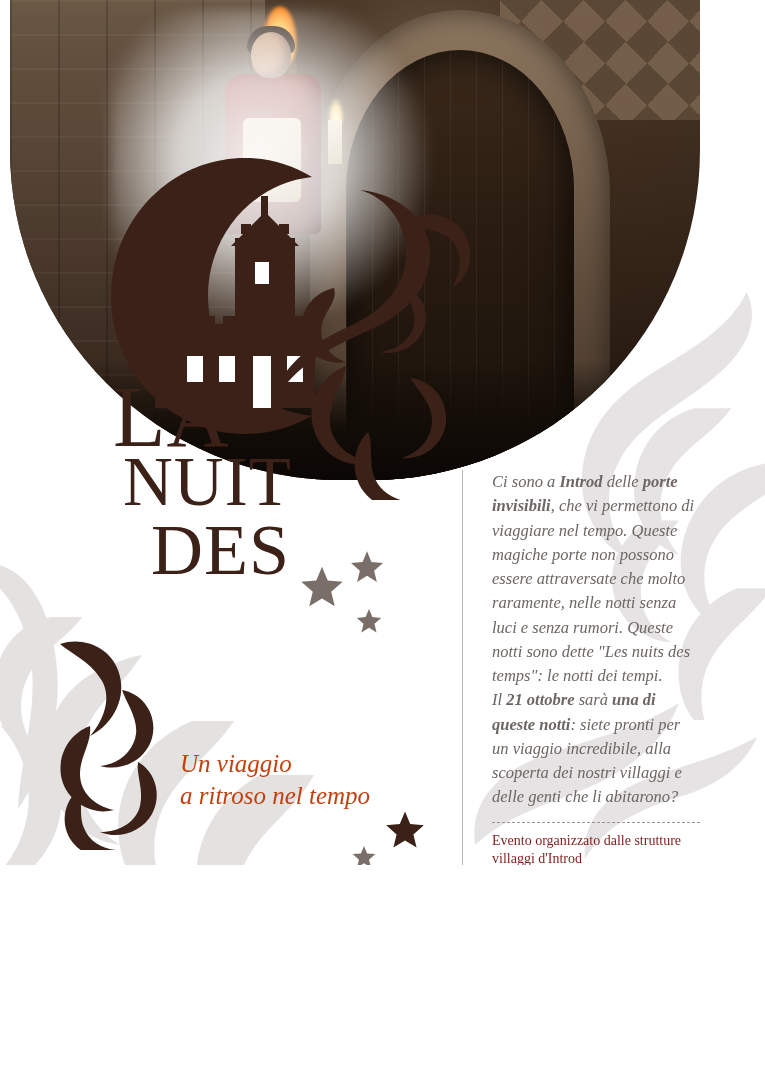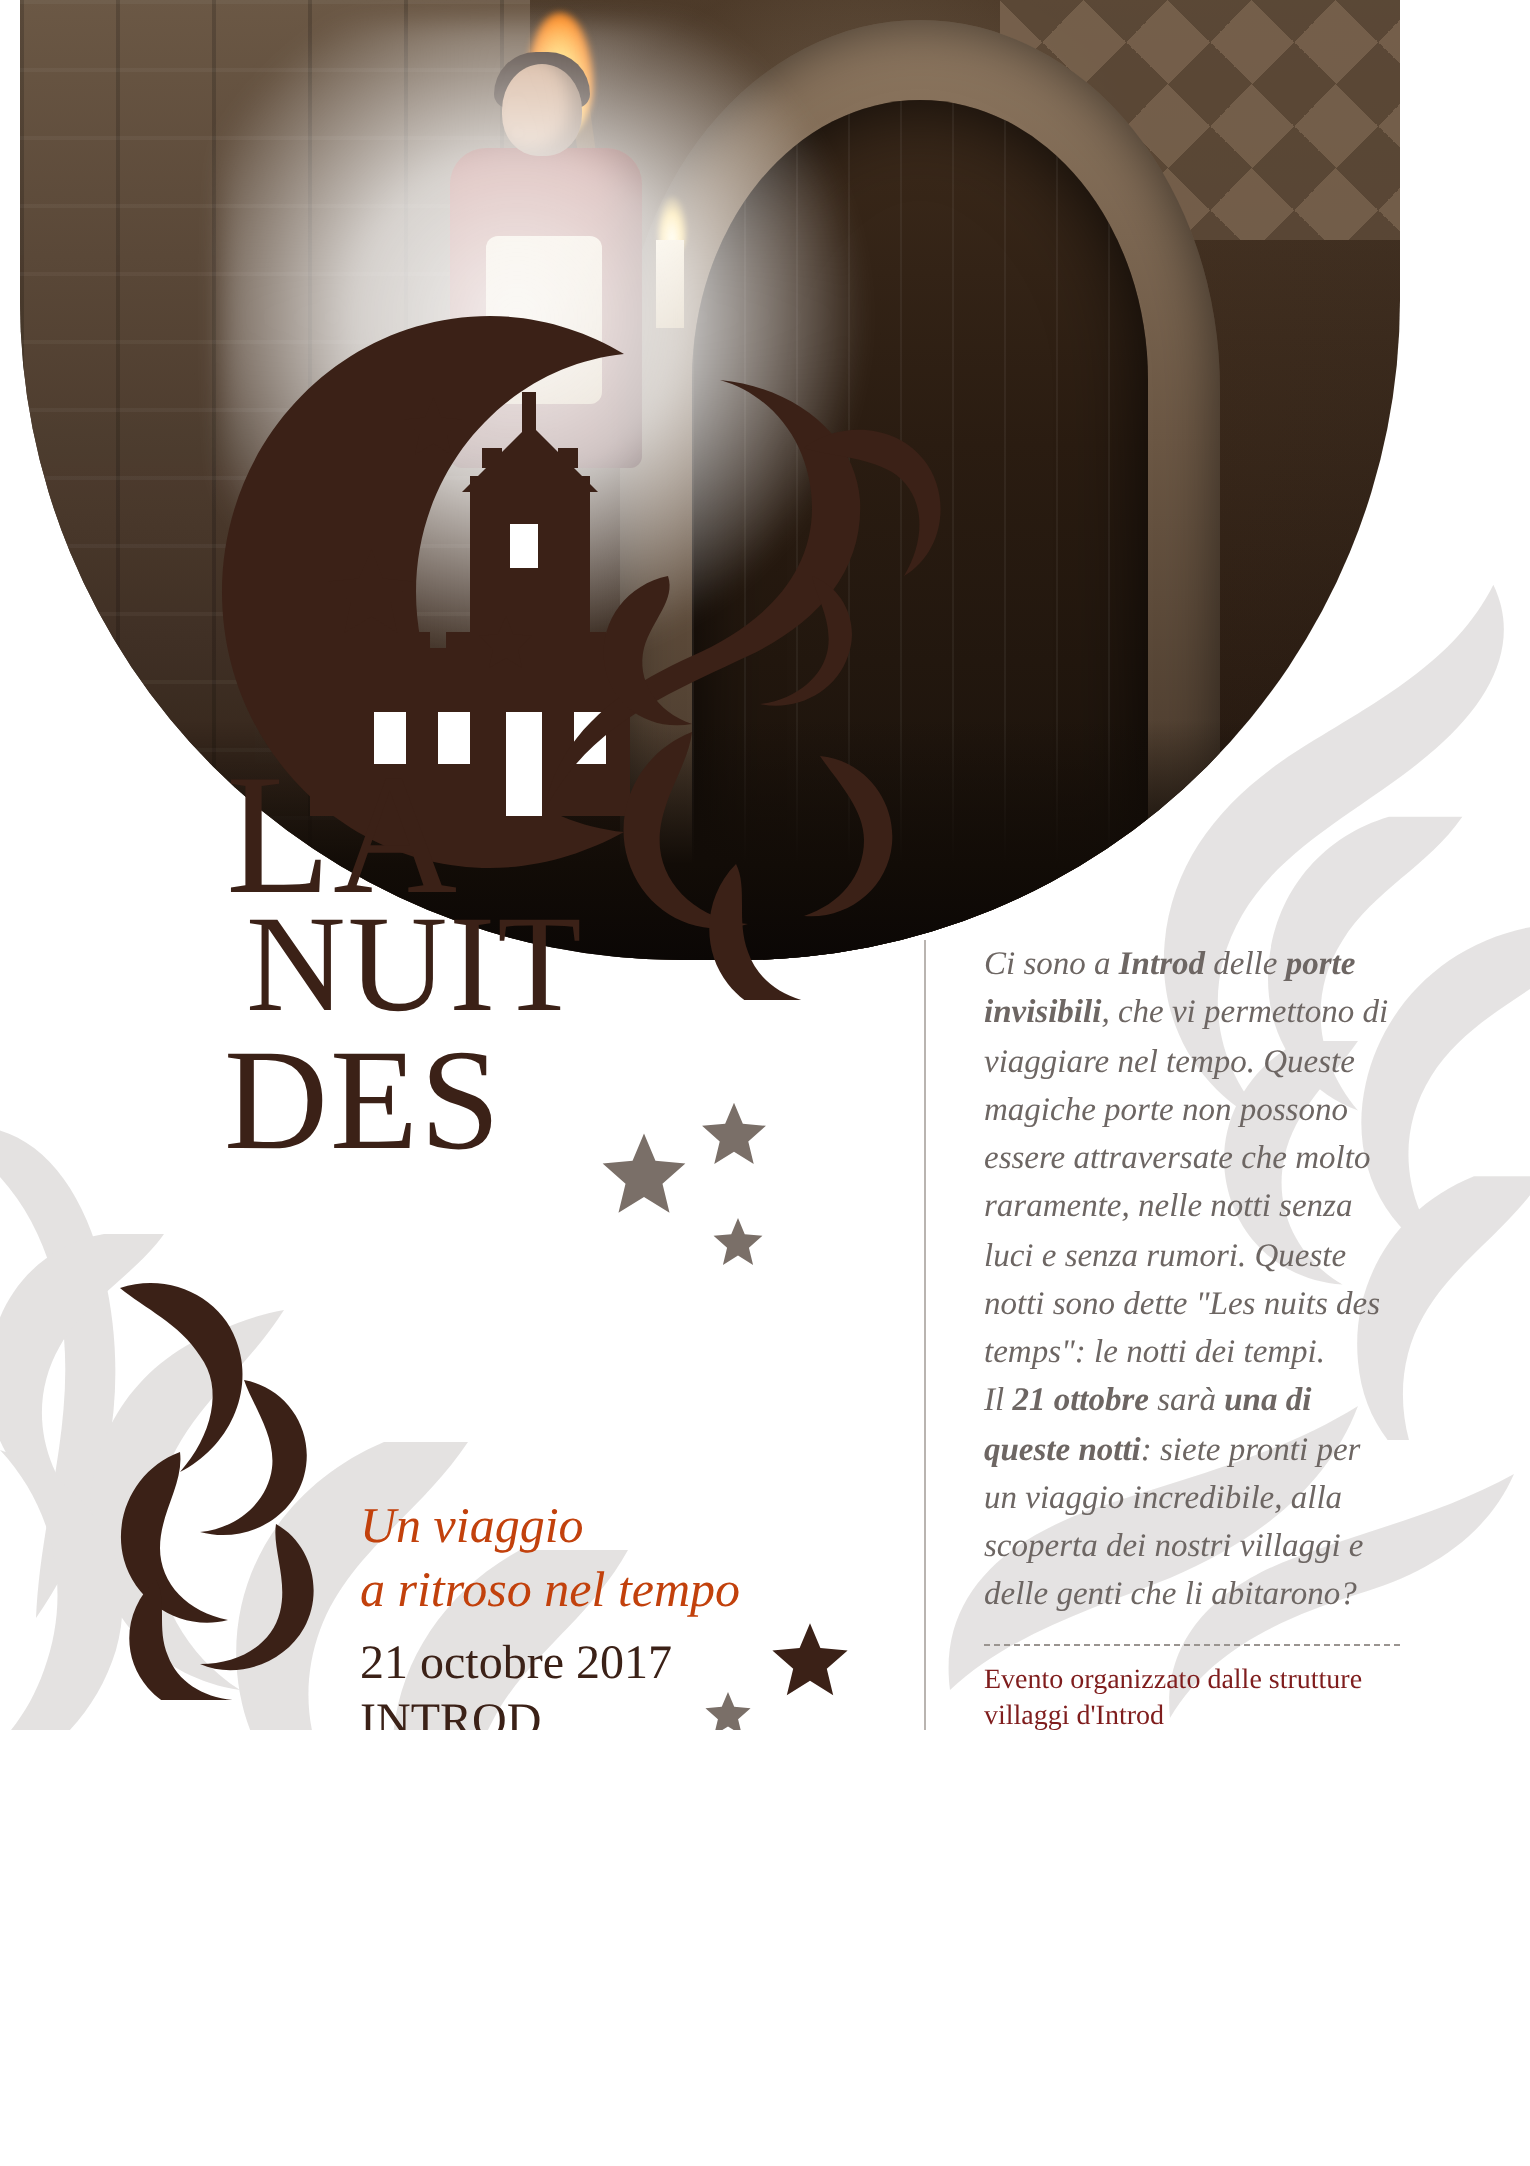--- a/index.html
+++ b/index.html
@@ -170,21 +170,21 @@
     line-height: .92;
     letter-spacing: 1px;
   }
   .title div {
     font-family: "Liberation Serif", serif;
     font-weight: normal;
     text-transform: uppercase;
   }
   .t-la     { font-size: 86px; margin-left: 18px; }
   .t-nuit   { font-size: 69px; margin-left: 28px; margin-top: -6px; }
-  .t-des    { font-size: 72px; margin-left: 17px; margin-top: 2px; }
+  .t-des    { font-size: 72px; margin-left: 56px; margin-top: 2px; }
   .t-temps  { font-size: 84px; margin-left: 42px; margin-top: -2px; }
 
   .subtitle {
     position: absolute;
     left: 180px;
     top: 748px;
     color: #c2410c;
     font-family: "Liberation Serif", serif;
     font-style: italic;
     font-size: 25px;
@@ -350,24 +350,20 @@
     <div class="t-la">La</div>
     <div class="t-nuit">Nuit</div>
     <div class="t-des">des</div>
   </div>
 
   <div class="subtitle">
     <div>Un viaggio</div>
     <div>a ritroso nel tempo</div>
   </div>
 
-  <div class="datebox">
-    <div>21 octobre 2017</div>
-    <div>INTROD</div>
-  </div>
 
   <svg class="star" style="left:300px; top:565px; width:44px; height:44px;" viewBox="0 0 100 100">
       <path d="M50 4l13 31 34 3-26 23 8 33-29-18-29 18 8-33L3 38l34-3z"></path>
     </svg>
   <svg class="star" style="left:350px; top:550px; width:34px; height:34px;" viewBox="0 0 100 100">
       <path d="M50 4l13 31 34 3-26 23 8 33-29-18-29 18 8-33L3 38l34-3z"></path>
     </svg>
   <svg class="star" style="left:356px; top:608px; width:26px; height:26px;" viewBox="0 0 100 100">
       <path d="M50 4l13 31 34 3-26 23 8 33-29-18-29 18 8-33L3 38l34-3z"></path>
     </svg>

